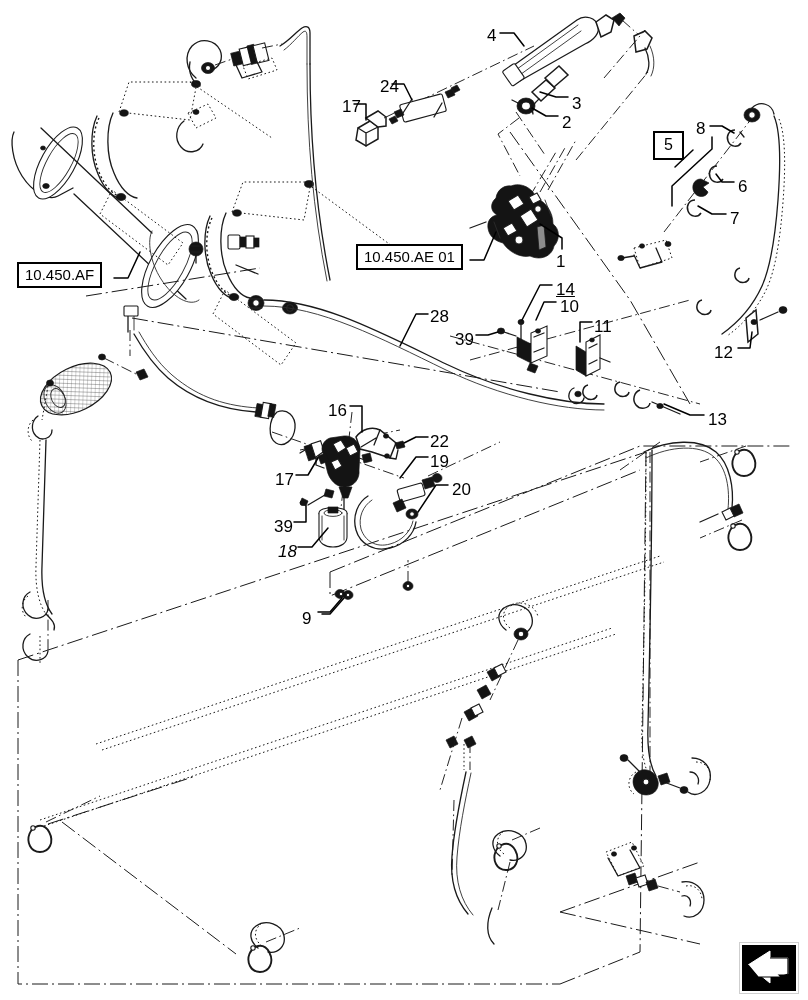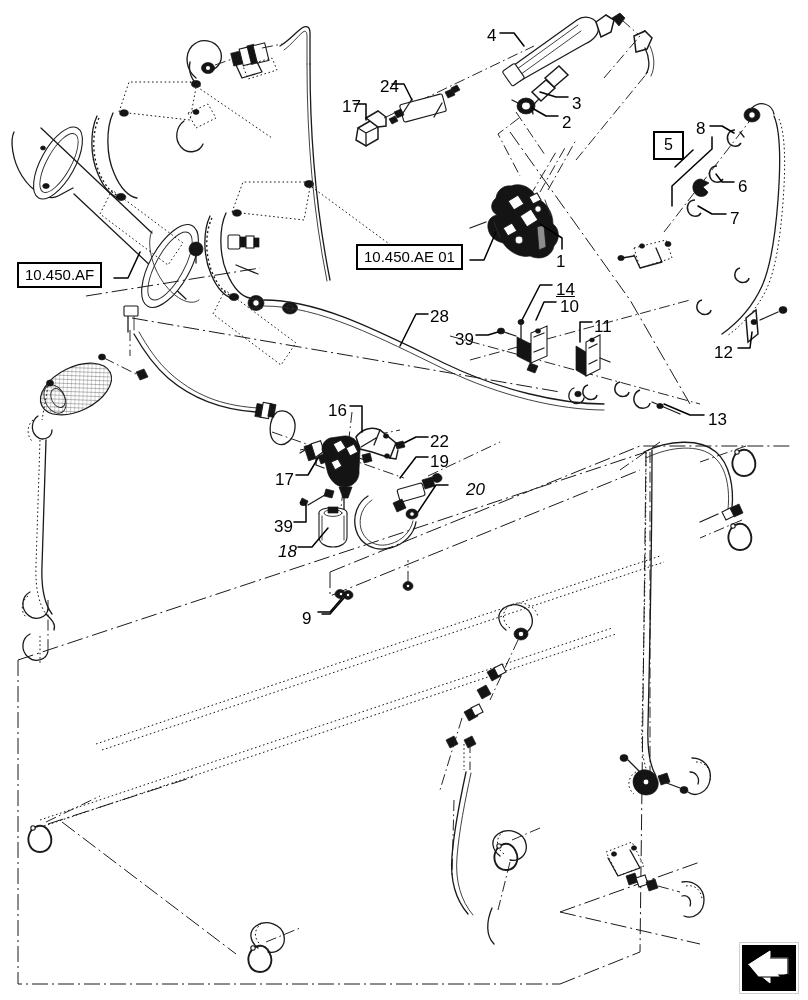--- a/index.html
+++ b/index.html
@@ -641,21 +641,21 @@
       <div class="callout" style="left: 560px; top: 298px; text-align: right;">10</div>
       <div class="callout" style="left: 594px; top: 318px;">11</div>
       <div class="callout" style="left: 714px; top: 344px;">12</div>
       <div class="callout" style="left: 708px; top: 411px;">13</div>
       <div class="callout" style="left: 556px; top: 281px; text-decoration: underline;">14</div>
       <div class="callout" style="left: 342px; top: 98px;">17</div>
       <div class="callout" style="left: 328px; top: 402px;">16</div>
       <div class="callout" style="left: 275px; top: 471px;">17</div>
       <div class="callout" style="left: 278px; top: 543px; font-style: italic;">18</div>
       <div class="callout" style="left: 430px; top: 453px;">19</div>
-      <div class="callout" style="left: 466px; top: 481px; font-style: italic;">20</div>
+      <div class="callout" style="left: 452px; top: 481px;">20</div>
       <div class="callout" style="left: 274px; top: 518px;">39</div>
       <div class="callout" style="left: 430px; top: 433px;">22</div>
       <div class="callout" style="left: 455px; top: 331px;">39</div>
       <div class="callout" style="left: 380px; top: 78px;">24</div>
       <div class="callout" style="left: 430px; top: 308px;">28</div>
       <div class="boxlabel" style="left: 17px; top: 262px;">10.450.AF</div>
       <div class="boxlabel" style="left: 356px; top: 244px;">10.450.AE 01</div>
       <div class="boxnum" style="left: 653px; top: 131px;">5</div>
     </div>
 

